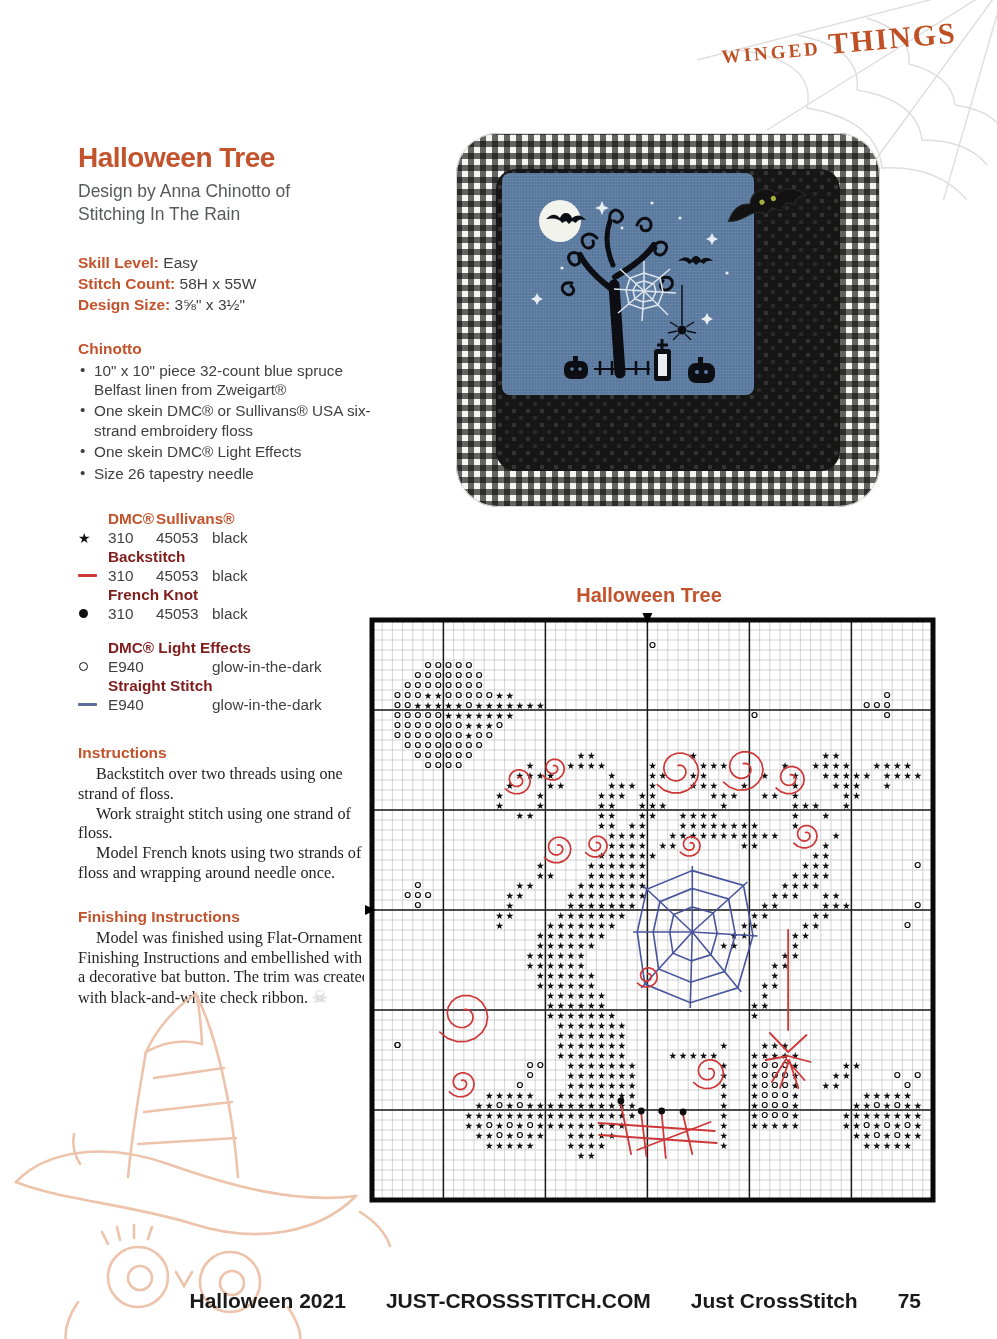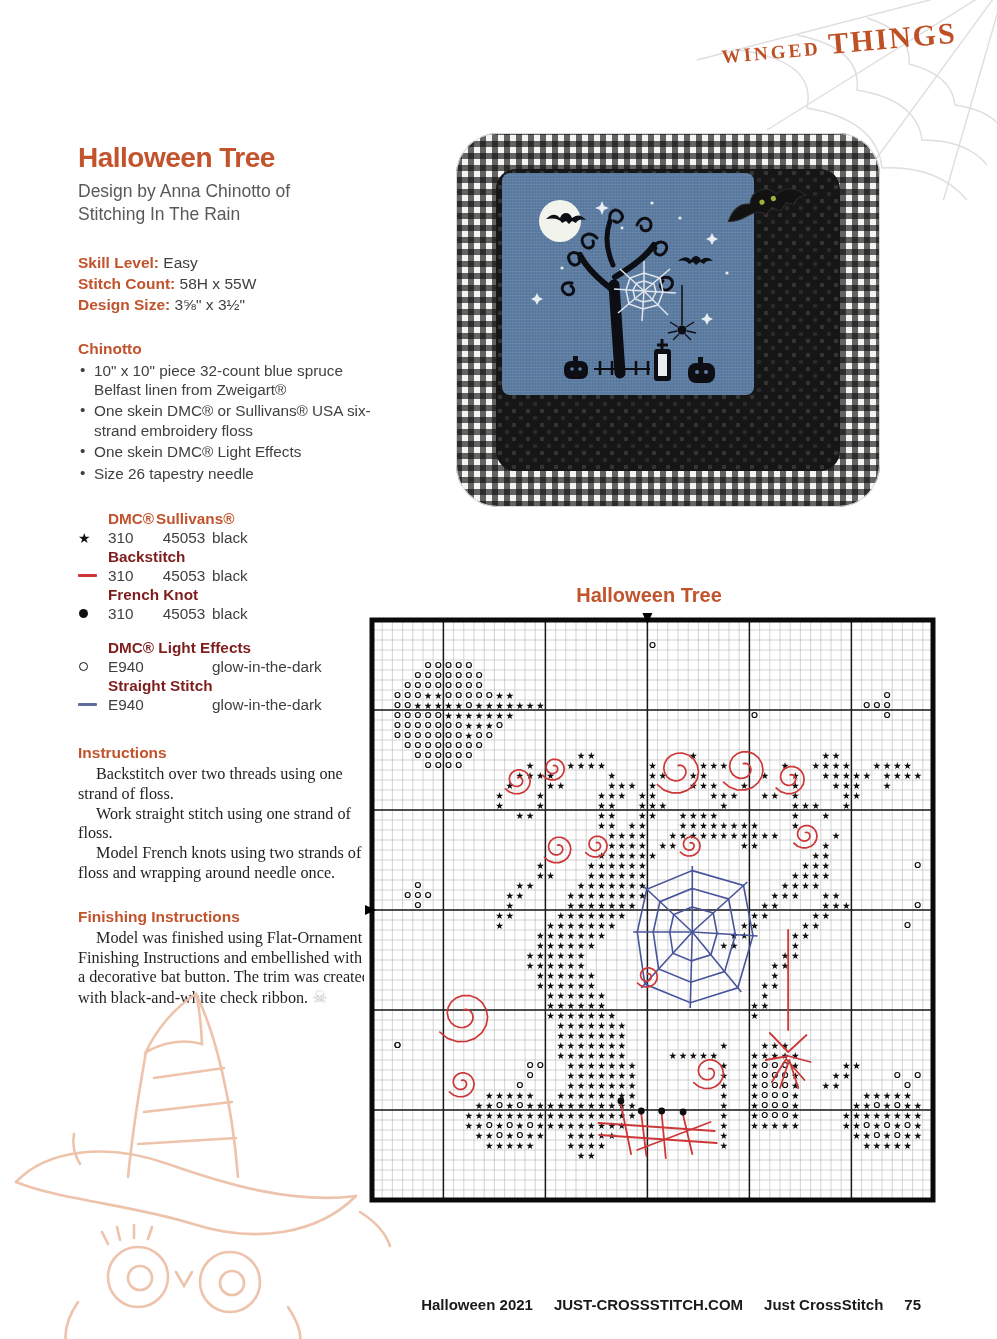--- a/index.html
+++ b/index.html
@@ -20,21 +20,21 @@
   ul.mats{list-style:none;margin:0 0 26px 0;padding:0;font-size:15.3px;line-height:1.27;}
   ul.mats li{position:relative;padding-left:16px;margin:0 0 2px 0;}
   ul.mats li .blt{position:absolute;left:2px;top:-1px;}
   
   .key{margin:0 0 30px 0;font-size:15.3px;}
   .key .krow{display:flex;align-items:center;height:19px;}
   .key .ksub{color:#7f1d1d;font-weight:bold;padding-left:30px;height:19px;display:flex;align-items:center;}
   .key .ksp{height:15px;}
   .key .sym{width:30px;display:flex;align-items:center;}
   .key .dmc{width:48px;}
-  .key .sul{width:56px;text-align:center;}
+  .key .sul{width:56px;}
   .key .bs-line{display:inline-block;width:19px;height:3px;background:#cd3737;border-radius:1px;}
   .key .ss-line{display:inline-block;width:19px;height:3px;background:#5d6c99;border-radius:1px;}
   .key .fk-dot{display:inline-block;width:9px;height:9px;border-radius:50%;background:#111;margin-left:1px;}
   .key .ge-circ{display:inline-block;width:7px;height:7px;border-radius:50%;border:1.6px solid #111;margin-left:1px;}
   .key .star{font-size:14px;color:#111;line-height:1;}
   
   .serifblk{font-family:"Liberation Serif",serif;color:#231f20;font-size:16.2px;line-height:1.22;margin:0 0 24px 0;}
   .serifblk p{margin:0;text-indent:18px;}
   .endmark{color:#c4c4c4;font-size:17px;text-indent:0;display:inline;padding-left:4px;}
   
@@ -49,21 +49,21 @@
                          radial-gradient(circle at 11px 11px,#2a2a2a 2px,rgba(0,0,0,0) 2.6px);
         background-size:14px 14px;}
   .linen{position:absolute;left:46px;top:40px;width:252px;height:222px;border-radius:8px;background-color:#5c7ca2;
          background-image:repeating-linear-gradient(0deg,rgba(255,255,255,.07) 0 1px,rgba(0,0,0,0) 1px 3px),
                           repeating-linear-gradient(90deg,rgba(0,0,0,.06) 0 1px,rgba(0,0,0,0) 1px 3px);}
   .batbtn{position:absolute;right:52px;top:44px;}
   
   .chartblk{position:absolute;left:364px;top:584px;width:570px;}
   .chartblk h2{color:#c2532c;font-size:20px;font-weight:bold;text-align:center;margin:0 0 5px 0;}
   
-  .footer{position:absolute;right:76px;bottom:26px;font-weight:bold;font-size:15px;color:#1a1a1a;display:flex;gap:21px;align-items:baseline;}
+  .footer{position:absolute;right:76px;bottom:26px;font-weight:bold;font-size:21px;color:#1a1a1a;display:flex;gap:40px;align-items:baseline;}
   .owl{position:absolute;left:-12px;top:972px;pointer-events:none;}
 </style>
 </head>
 <body>
 
 <div class="page">
 
   <svg class="web-deco" width="320" height="200" viewBox="0 0 320 200">
     <g stroke="#dedede" stroke-width="1.4" fill="none">
       <line x1="330" y1="-20" x2="20" y2="60"></line>

